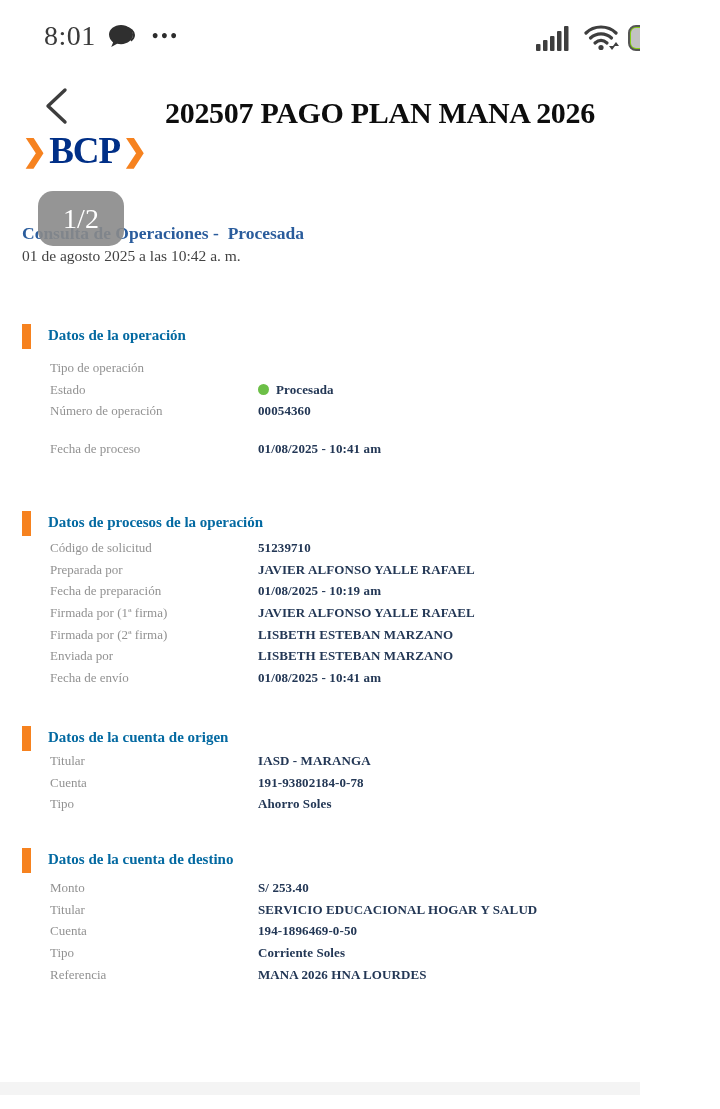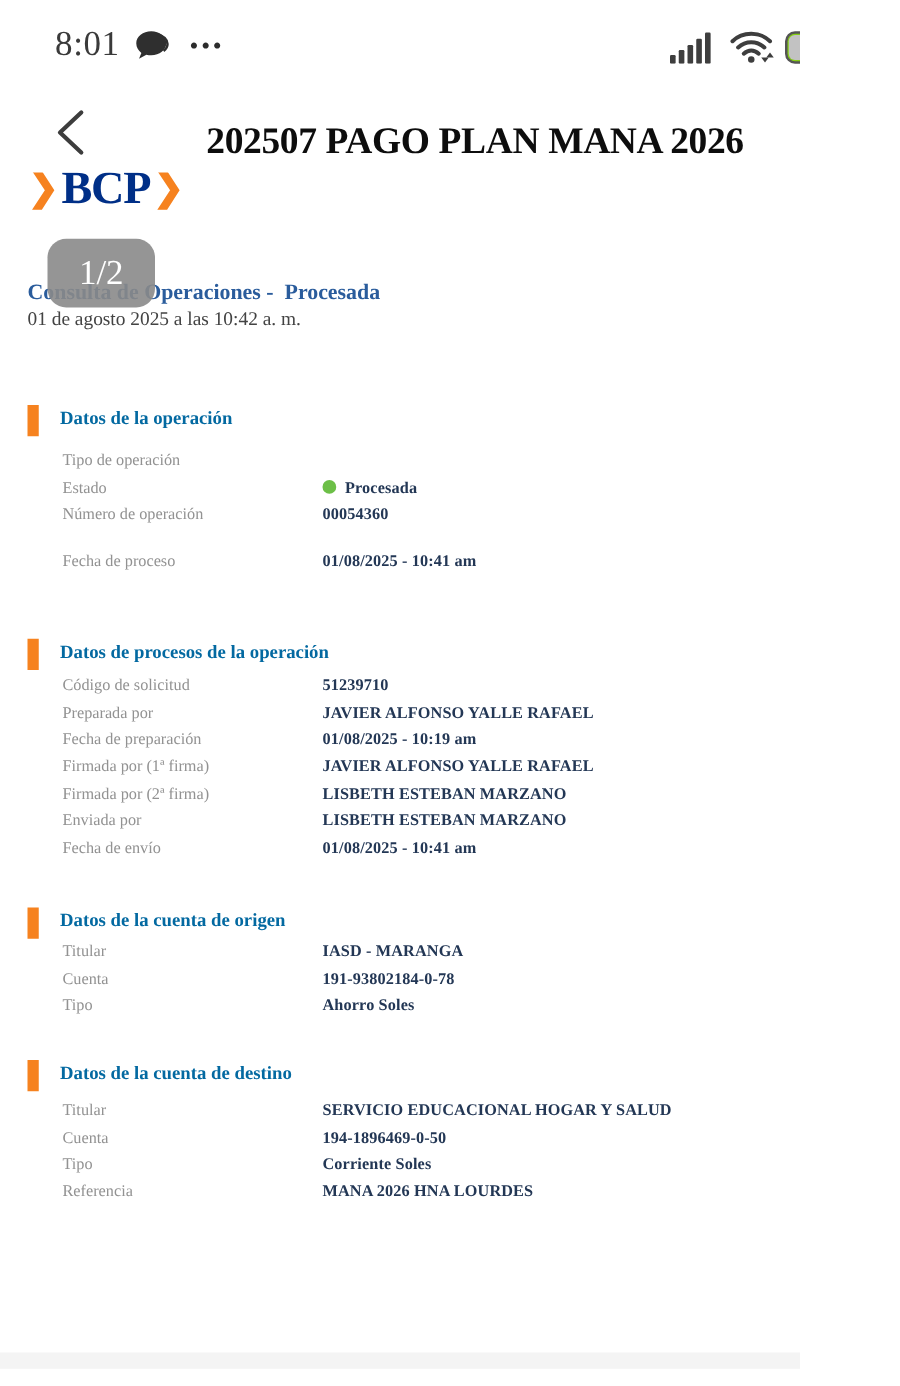--- a/index.html
+++ b/index.html
@@ -216,20 +216,26 @@
               </span>
             </div>
           </div>
   </div>
 
   <div class="section" style="top: 712px;">
     <div class="sbar"></div>
     <div class="stitle">Datos de la cuenta de destino</div>
     <div class="rows" style="padding-top: 29px;">
             <div class="krow">
+              <span class="klabel">Monto</span>
+              <span class="kvalue">
+                <span>S/ 253.40</span>
+              </span>
+            </div>
+            <div class="krow">
               <span class="klabel">Titular</span>
               <span class="kvalue">
                 <span>SERVICIO EDUCACIONAL HOGAR Y SALUD</span>
               </span>
             </div>
             <div class="krow">
               <span class="klabel">Cuenta</span>
               <span class="kvalue">
                 <span>194-1896469-0-50</span>
               </span>

